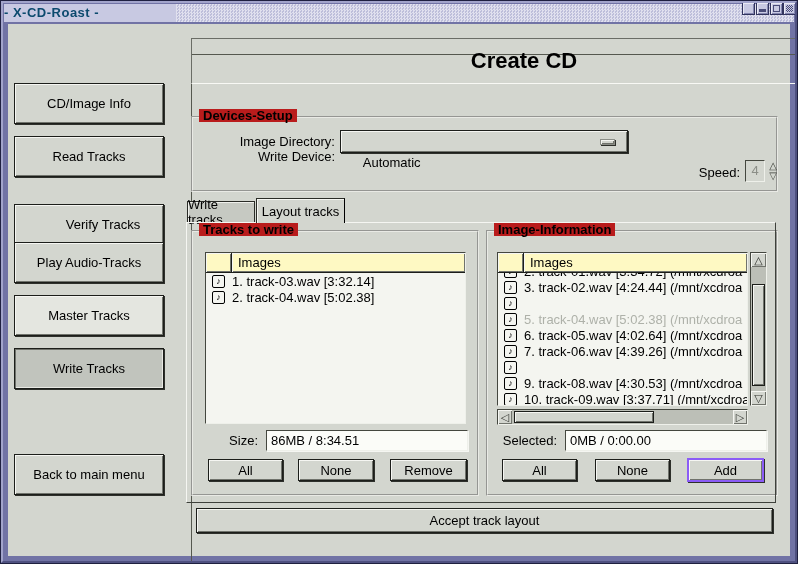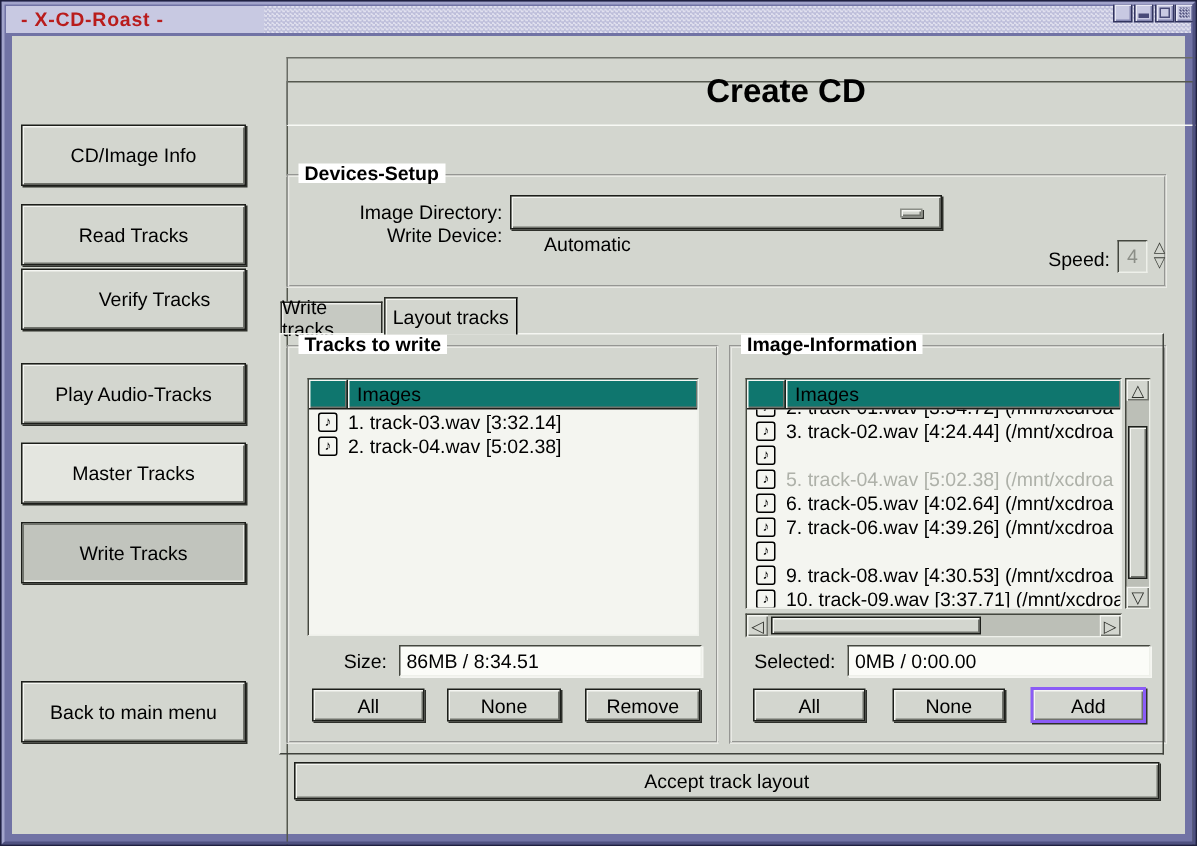--- a/index.html
+++ b/index.html
@@ -16,22 +16,22 @@
   .frame-out{position:absolute; inset:0; border:1px solid #1f2040; pointer-events:none; z-index:51;}
 
   
   .titlebar{
     position:absolute; left:4px; top:4px; width:790px; height:18px;
     background:conic-gradient(#e0e0ee 25%, #bdbeda 0 50%, #e0e0ee 0 75%, #bdbeda 0);
     background-size:3px 3px;
   }
   .title-label{
     position:absolute; left:0; top:0; width:172px; height:18px;
-    background:#c8c9e2; line-height:18px; padding-left:10px; box-sizing:border-box;
-    font-weight:bold; color:#b91c1c; letter-spacing:0.5px;
+    background:#c8c9e2; line-height:18px; box-sizing:border-box;
+    font-weight:bold; color:#0c4a6e; letter-spacing:0.5px;
   }
   .winbtn{
     position:absolute; top:2px; width:13px; height:13px; background:#c8c9e2;
     border:1px solid #32345e; box-sizing:border-box;
     box-shadow:inset 1px 1px 0 #e9e9f4, inset -1px -1px 0 #8486b0;
   }
   .winbtn .bar{position:absolute; left:2px; right:2px; bottom:2px; height:3px; background:#494b78;}
   .winbtn .box{position:absolute; inset:2px; border:1px solid #494b78;}
   .winbtn .stip{position:absolute; inset:2px;
     background:conic-gradient(#494b78 25%, #c8c9e2 0 50%, #494b78 0 75%, #c8c9e2 0); background-size:2px 2px;}
@@ -61,21 +61,21 @@
     border:1px solid #55584f; box-sizing:border-box;}
 
   .createcd{
     position:absolute; left:191px; top:42px; width:587px; height:46px; box-sizing:border-box;
     border:1px solid; border-color:#6a6d66 #f8f9f5 #f8f9f5 #6a6d66;
     display:flex; align-items:center; justify-content:center;
     font-size:22px; font-weight:bold;
   }
 
   .groupbox{position:absolute; border:2px groove #e9eae5; box-sizing:border-box;}
-  .legend{position:absolute; background:#ffffff; font-weight:bold; padding:0 4px; line-height:13px; z-index:3;}
+  .legend{position:absolute; background:#b91c1c; font-weight:bold; padding:0 4px; line-height:13px; z-index:3;}
 
   .flabel{position:absolute; text-align:right; line-height:23px; white-space:pre;}
 
   .optionmenu{
     position:absolute; background:#d3d6cf; border:1px solid #1c1e1a; box-sizing:border-box;
     box-shadow:inset 1px 1px 0 #f5f6f2, inset -1px -1px 0 #70736c, 1px 1px 0 #2e302b;
     line-height:21px; padding-left:8px; white-space:pre; cursor:default;
   }
   .om-ind{
     position:absolute; right:12px; top:8px; width:15px; height:6px; background:#d3d6cf;
@@ -99,21 +99,21 @@
   .notebook-page{
     position:absolute; left:186px; top:222px; width:590px; height:281px; box-sizing:border-box;
     border:1px solid; border-color:#f5f6f2 #3e413b #3e413b #f5f6f2; z-index:1;
   }
 
   
   .clist{position:absolute; background:#f4f5f0; border:1px solid; border-color:#44473f #eef0ea #eef0ea #44473f;
     box-sizing:border-box; overflow:hidden;}
   .clist-header{display:flex; height:19px; border-bottom:1px solid #1c1e1a;}
   .clist-hcell{
-    background:#0f766e; box-shadow:inset 1px 1px 0 #f5f6f2, inset -1px -1px 0 #70736c;
+    background:#fef9c3; box-shadow:inset 1px 1px 0 #f5f6f2, inset -1px -1px 0 #70736c;
     line-height:19px; padding-left:6px; box-sizing:border-box;
   }
   .clist-hcell.first{width:26px; border-right:1px solid #1c1e1a; padding-left:0;}
   .clist-hcell.rest{flex:1;}
   .clist-rows{position:relative; overflow:hidden;}
   .lrow{height:16px; display:flex; align-items:center; white-space:nowrap;}
   .lrow.dim .ltext{color:#aeb1a9;}
   .note-ic{
     display:inline-block; width:11px; height:11px; margin:0 7px 0 6px; flex:none;
     border:1px solid #000; border-radius:2px; background:#f4f5f0;
@@ -149,21 +149,21 @@
   </div>
 <div class="winbtn" style="left:783px;">
     <span class="stip"></span>
   </div>
 
 <div class="content">
 
   <div id="sidebar" style="position:absolute; left:-8px; top:-24px; width:798px; height:564px; pointer-events:none;">
       <div class="btn sidebar-btn " style="top: 83px; pointer-events: auto;">CD/Image Info</div>
       <div class="btn sidebar-btn " style="top: 136px; pointer-events: auto;">Read Tracks</div>
-      <div class="btn sidebar-btn " style="top: 179px; pointer-events: auto; padding-left: 28px;">Verify Tracks</div>
+      <div class="btn sidebar-btn " style="top: 204px; pointer-events: auto; padding-left: 28px;">Verify Tracks</div>
       <div class="btn sidebar-btn " style="top: 242px; pointer-events: auto;">Play Audio-Tracks</div>
       <div class="btn sidebar-btn prelight" style="top: 295px; pointer-events: auto;">Master Tracks</div>
       <div class="btn sidebar-btn pressed" style="top: 348px; pointer-events: auto;">Write Tracks</div>
       <div class="btn sidebar-btn " style="top: 454px; pointer-events: auto;">Back to main menu</div>
     </div>
 
   <div class="main-panel"></div>
 
   <div class="createcd" style="position:absolute; left:183px; top:14px; width:666px; height:46px;">Create CD</div>
 

